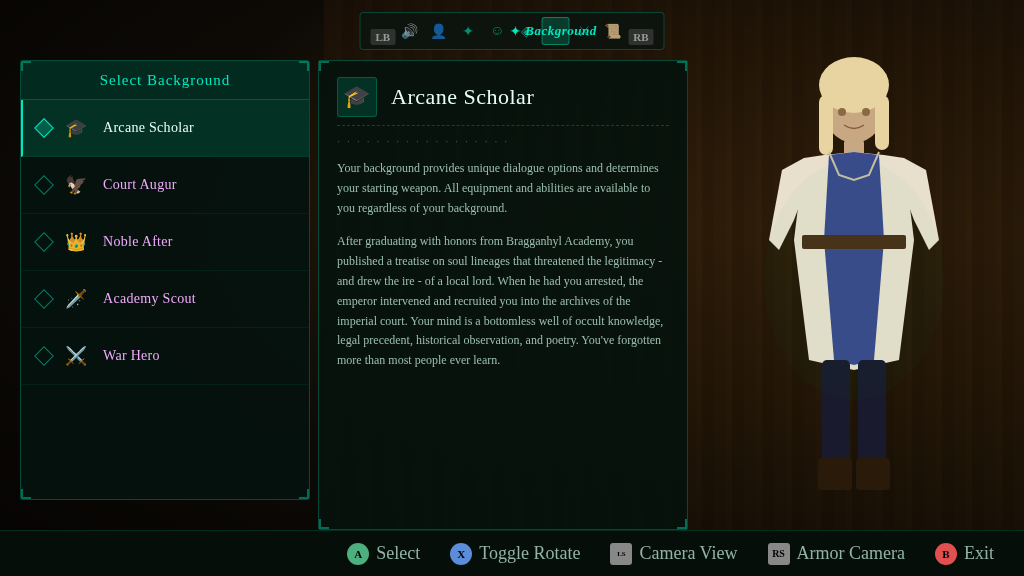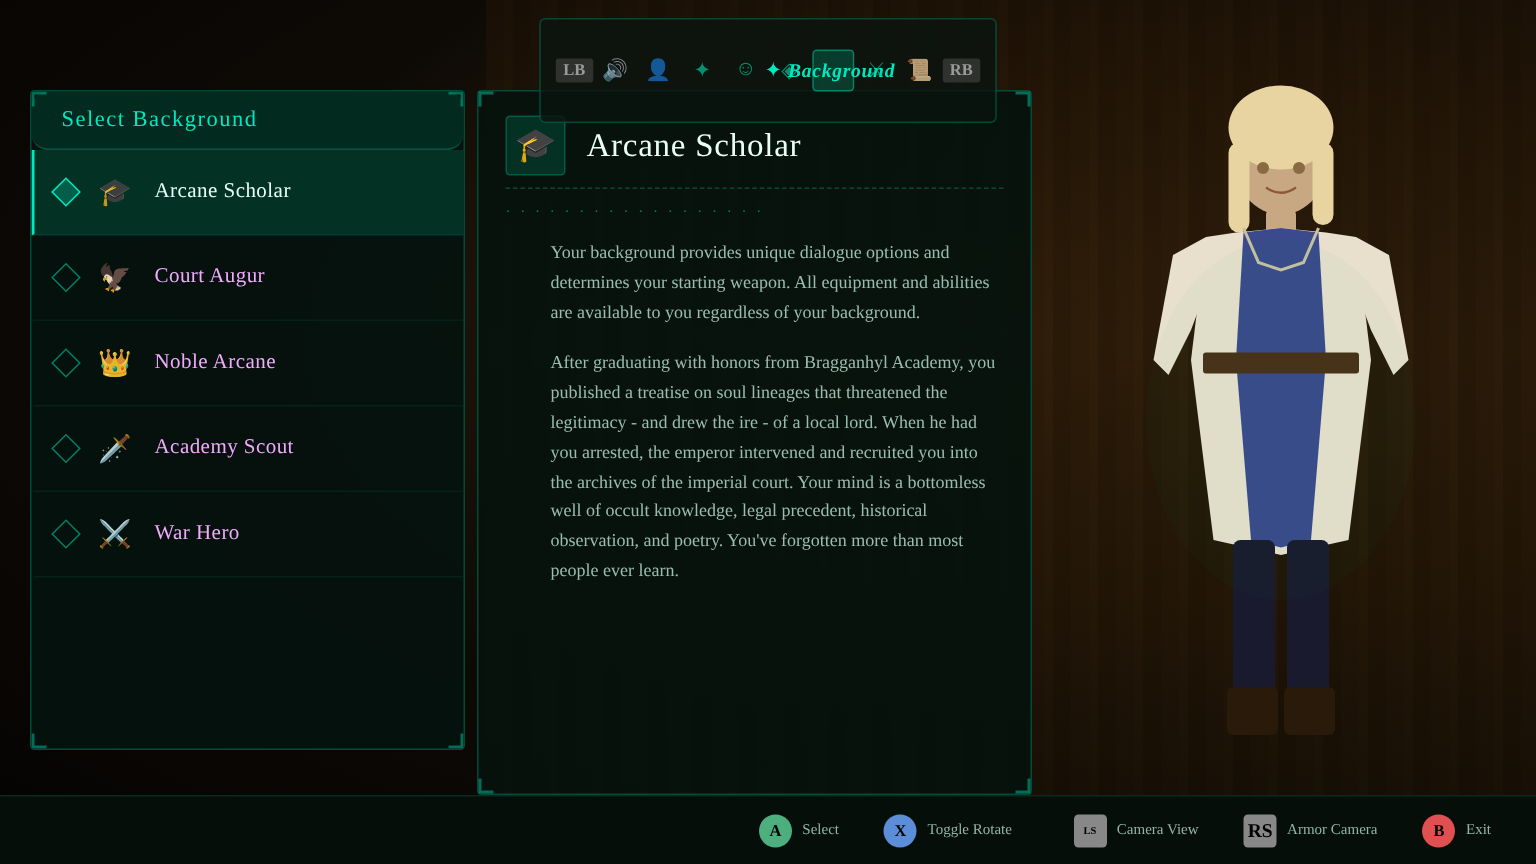--- a/index.html
+++ b/index.html
@@ -60,26 +60,26 @@
       top: 0;
     }
 
     
     .top-nav {
       position: absolute;
       top: 12px;
       left: 50%;
       transform: translateX(-50%);
       display: flex;
-      align-items: center;
+      align-items: flex-end;
       gap: 1px;
       background: rgba(10,20,15,0.8);
       border: 1px solid rgba(0,150,120,0.4);
       border-radius: 4px;
-      padding: 20px 10px;
+      padding: 4px 10px;
       z-index: 10;
     }
 
     .nav-item {
       width: 28px;
       height: 28px;
       display: flex;
       align-items: center;
       justify-content: center;
       color: rgba(0,200,160,0.7);
@@ -122,21 +122,21 @@
       background: rgba(5,18,14,0.92);
       border: 1px solid rgba(0,160,120,0.4);
       border-radius: 3px;
       overflow: hidden;
     }
 
     .panel-header {
       background: rgba(0,80,60,0.4);
       border-bottom: 1px solid rgba(0,160,120,0.4);
       padding: 10px 20px;
-      border-radius: 11px;
+      text-align: center;
     }
 
     .panel-header-text {
       color: #00e8c0;
       font-size: 15px;
       letter-spacing: 1px;
       font-family: 'Georgia', serif;
     }
 
     .bg-list {
@@ -243,21 +243,20 @@
       font-size: 10px;
       letter-spacing: 2px;
       margin-bottom: 12px;
     }
 
     .content-body {
       color: rgba(180,220,205,0.85);
       font-size: 12px;
       line-height: 1.65;
       font-family: 'Georgia', serif;
-      margin-left: 30px;
     }
 
     .content-body p {
       margin-bottom: 14px;
     }
 
     
     .bottom-bar {
       position: absolute;
       bottom: 0;
@@ -287,27 +286,27 @@
       display: flex;
       align-items: center;
       justify-content: center;
       font-size: 11px;
       font-weight: bold;
       color: #000;
     }
 
     .btn-a { background: #4caf7d; }
     .btn-x { background: #5b8dd9; }
-    .btn-ls { background: #888; font-size: 8px; border-radius: 3px; margin-left: 11px; }
+    .btn-ls { background: #888; font-size: 8px; border-radius: 3px; }
     .btn-rs { background: #888; font-size: 8px; border-radius: 3px; }
     .btn-b { background: #e05050; }
 
     .action-label {
       color: rgba(180,220,205,0.8);
-      font-size: 10px;
+      font-size: 18px;
     }
 
     
     .corner-tl, .corner-tr, .corner-bl, .corner-br {
       position: absolute;
       width: 10px;
       height: 10px;
     }
     .corner-tl { top: 0; left: 0; border-top: 2px solid rgba(0,200,160,0.5); border-left: 2px solid rgba(0,200,160,0.5); }
     .corner-tr { top: 0; right: 0; border-top: 2px solid rgba(0,200,160,0.5); border-right: 2px solid rgba(0,200,160,0.5); }
@@ -392,21 +391,21 @@
 
     <li class="bg-item">
       <div class="item-diamond"></div>
       <div class="item-icon">🦅</div>
       <span class="item-name">Court Augur</span>
     </li>
 
     <li class="bg-item">
       <div class="item-diamond"></div>
       <div class="item-icon">👑</div>
-      <span class="item-name">Noble Arcane</span>
+      <span class="item-name">Noble After</span>
     </li>
 
     <li class="bg-item">
       <div class="item-diamond"></div>
       <div class="item-icon">🗡️</div>
       <span class="item-name">Academy Scout</span>
     </li>
 
     <li class="bg-item">
       <div class="item-diamond"></div>
@@ -447,21 +446,21 @@
     <div class="btn-badge btn-x">X</div>
     <span class="action-label">Toggle Rotate</span>
   </div>
 
   <div class="bottom-action">
     <div class="btn-badge btn-ls" style="font-size:7px; border-radius:3px;">LS</div>
     <span class="action-label">Camera View</span>
   </div>
 
   <div class="bottom-action">
-    <div class="btn-badge btn-rs" style="font-size:13px; border-radius:3px;">RS</div>
+    <div class="btn-badge btn-rs" style="font-size:10px; border-radius:3px;">RS</div>
     <span class="action-label">Armor Camera</span>
   </div>
 
   <div class="bottom-action">
     <div class="btn-badge btn-b">B</div>
     <span class="action-label">Exit</span>
   </div>
 
 </div>
 

